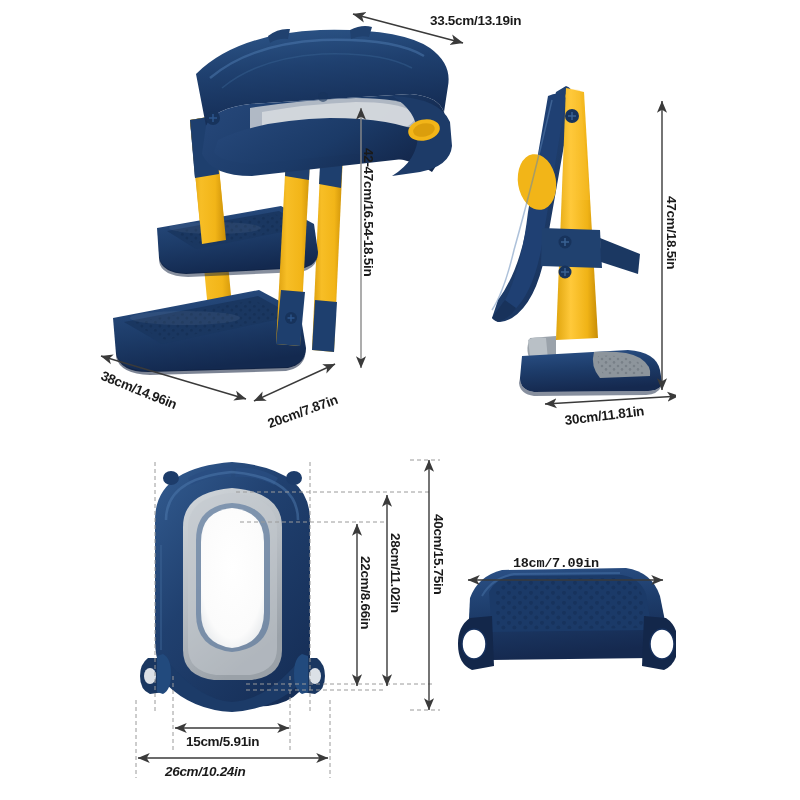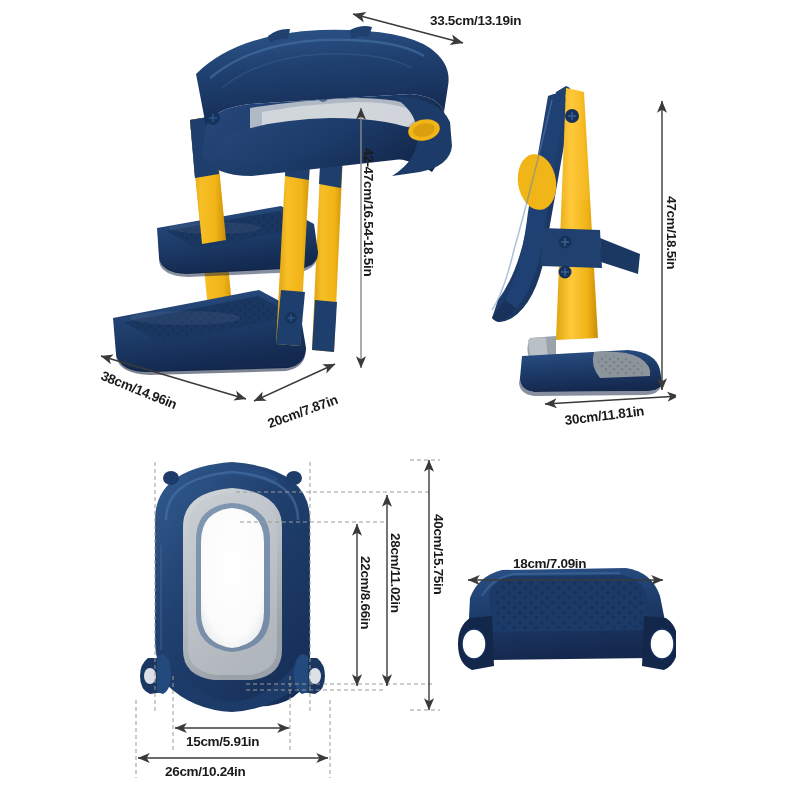--- a/index.html
+++ b/index.html
@@ -363,19 +363,19 @@
   <div class="dim-label rot-neg7" style="left:564px; top:414px;">30cm/11.81in</div>
 
   <div class="dim-label rot-90" style="left:445px; top:514px;">40cm/15.75in</div>
 
   <div class="dim-label rot-90" style="left:402px; top:533px;">28cm/11.02in</div>
 
   <div class="dim-label rot-90" style="left:372px; top:556px;">22cm/8.66in</div>
 
   <div class="dim-label" style="left:186px; top:735px;">15cm/5.91in</div>
 
-  <div class="dim-label" style="left:165px; top:765px;">26cm/10.24in</div>
-
-  <div class="dim-label" style="left:513px; top:557px;">18cm/7.09in</div>
+  <div class="dim-label" style="left:165px; top:765px;font-style:italic;">26cm/10.24in</div>
+
+  <div class="dim-label" style="left:513px; top:557px;font-family:Liberation Mono, monospace;">18cm/7.09in</div>
 
   <div class="dim-label rot-90" style="left:697px; top:592px;">13cm/5.12in</div>
 
 </div>
 
 </body></html>

